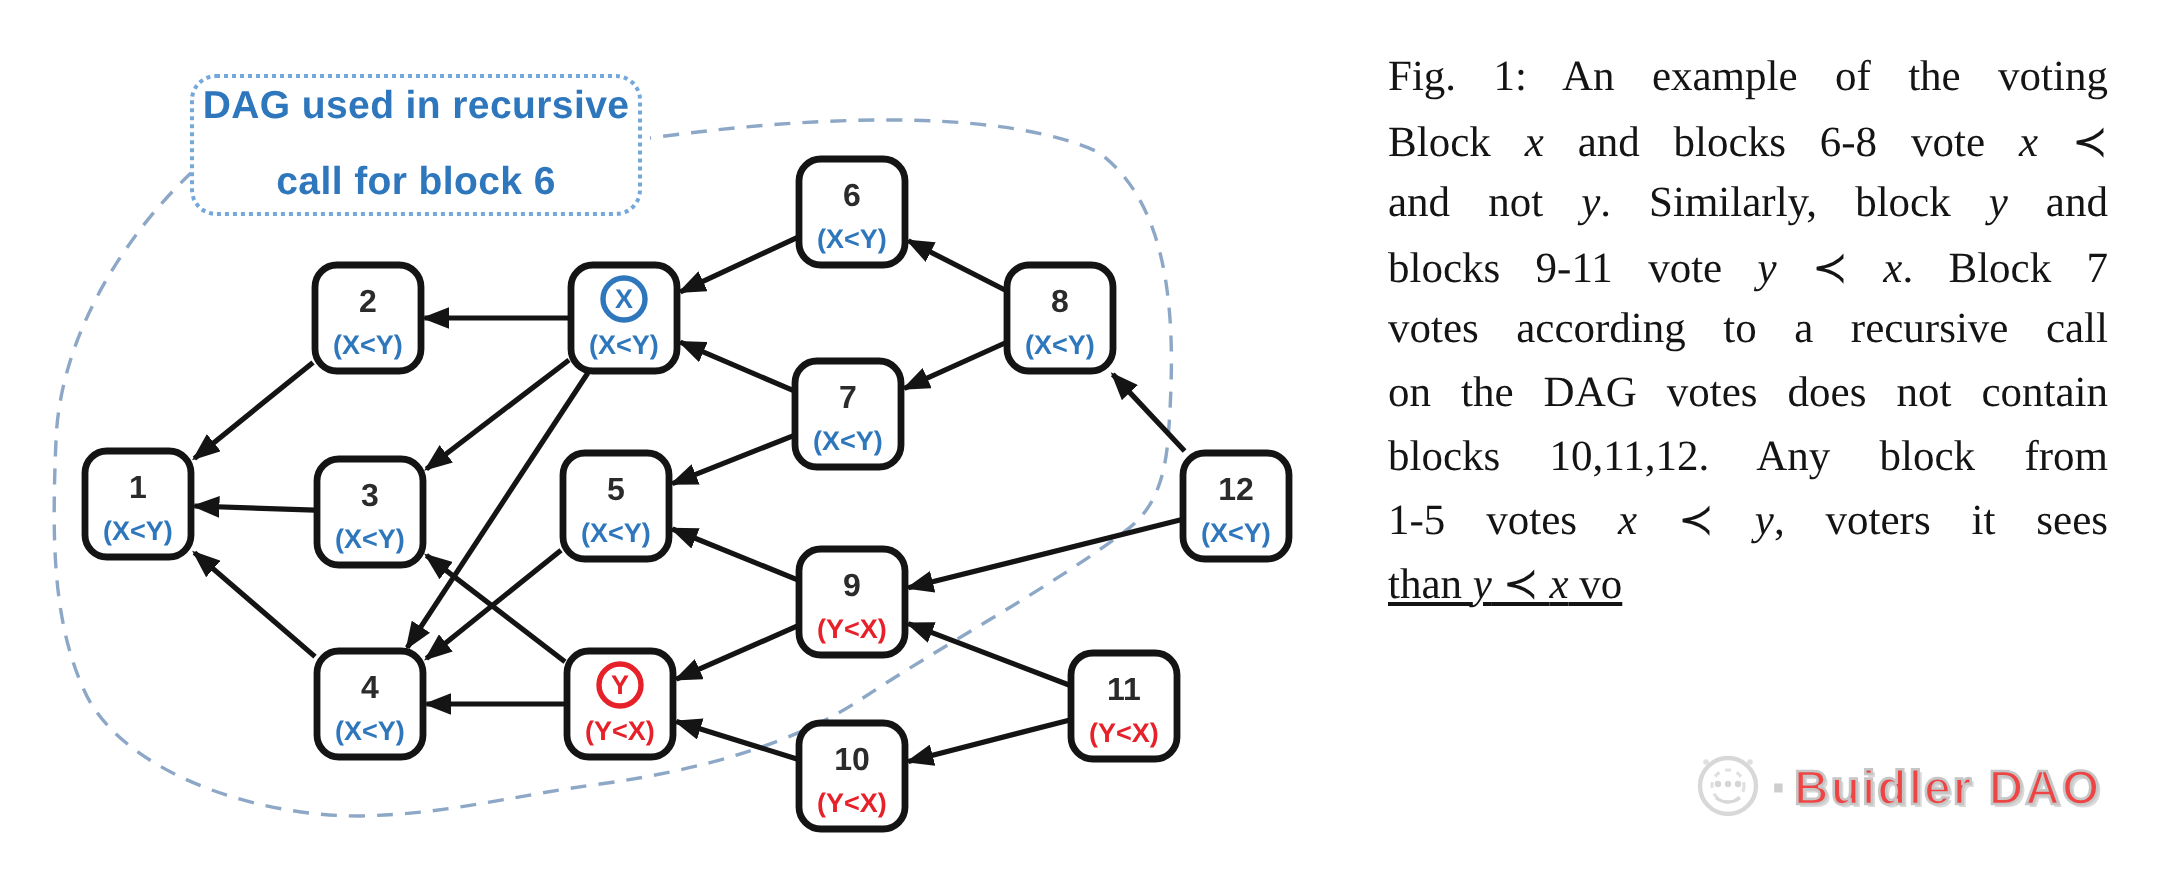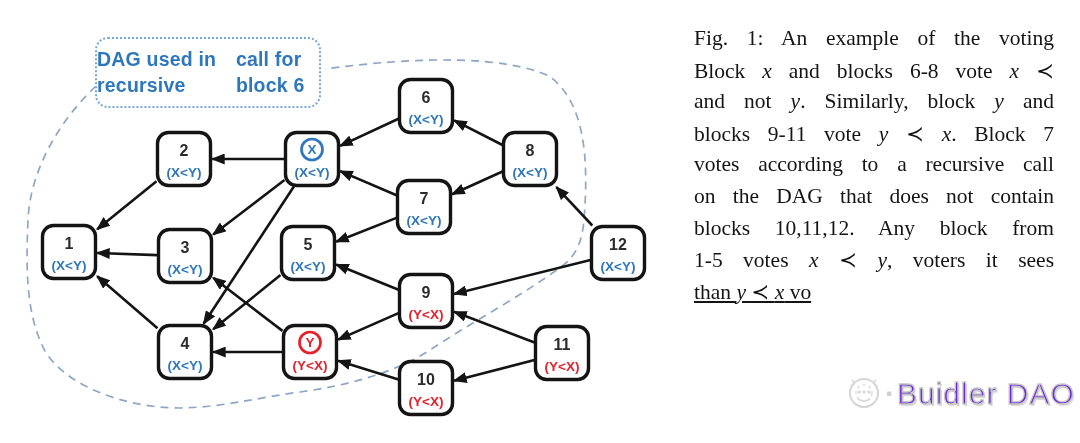--- a/index.html
+++ b/index.html
@@ -1,30 +1,30 @@
 <!DOCTYPE html>
 <html><head>
 <meta charset="utf-8">
 <style>
   html,body{margin:0;padding:0;background:#fff;}
   .page{position:relative;width:1080px;height:443px;background:#ffffff;overflow:hidden;
         font-family:"Liberation Sans",sans-serif;}
   .diagram-svg{position:absolute;left:0;top:0;}
   .callout{position:absolute;left:95px;top:37px;width:226px;height:71px;box-sizing:border-box;
            border:2px dotted #74a7dc;border-radius:13px;background:#ffffff;
-           display:flex;flex-direction:row;align-items:center;justify-content:center;
+           display:flex;flex-direction:column;align-items:center;justify-content:center;
            color:#2e77bd;font-size:19.5px;font-weight:600;line-height:1.3;letter-spacing:0.2px;gap:12px;}
   .caption{position:absolute;left:694px;top:26px;width:360px;
            font-family:"Liberation Serif",serif;font-size:21.5px;color:#141414;}
   .cap-line{height:31.6px;text-align:justify;text-align-last:justify;white-space:normal;}
   .cap-line.last{text-align-last:left;text-decoration:underline;}
   .cap-line .m{font-style:italic;font-family:"Liberation Serif",serif;}
   .watermark{position:absolute;left:844px;top:372px;display:flex;align-items:center;z-index:5;}
   .wm-sep{color:#c9c9c9;font-size:30px;font-weight:700;margin:0 2px 0 1px;opacity:.9;}
-  .wm-text{font-size:30px;font-weight:400;letter-spacing:1px;color:#6d28d9;
+  .wm-text{font-size:24px;font-weight:700;letter-spacing:1px;color:#ef4444;
            -webkit-text-stroke:1.3px #c6c6c6;text-shadow:1.5px 1.5px 0 #d9d9d9;}
   .wm-logo{opacity:.75;}
 </style>
 </head>
 <body>
 
 <div class="page">
 
   <svg id="dag-svg" class="diagram-svg" width="660" height="443" viewBox="0 0 660 443">
       <defs>
@@ -132,21 +132,21 @@
     <span>DAG used in recursive</span>
     <span>call for block 6</span>
   </div>
 
   <div class="caption" id="caption">
       <div class="cap-line"><span>Fig. 1: An example of the voting</span></div>
       <div class="cap-line"><span>Block </span><i class="m">x</i><span> and blocks 6-8 vote </span><i class="m">x</i><span> ≺</span></div>
       <div class="cap-line"><span>and not </span><i class="m">y</i><span>. Similarly, block </span><i class="m">y</i><span> and</span></div>
       <div class="cap-line"><span>blocks 9-11 vote </span><i class="m">y</i><span> ≺ </span><i class="m">x</i><span>. Block 7</span></div>
       <div class="cap-line"><span>votes according to a recursive call</span></div>
-      <div class="cap-line"><span>on the DAG that does not contain</span></div>
+      <div class="cap-line"><span>on the DAG votes does not contain</span></div>
       <div class="cap-line"><span>blocks 10,11,12. Any block from</span></div>
       <div class="cap-line"><span>1-5 votes </span><i class="m">x</i><span> ≺ </span><i class="m">y</i><span>, voters it sees</span></div>
       <div class="cap-line last"><span>than </span><i class="m">y</i><span> ≺ </span><i class="m">x</i><span> vo</span></div>
     </div>
 
   <div class="watermark">
     <span class="wm-logo">
       <svg width="40" height="40" viewBox="0 0 40 40">
         <circle cx="20" cy="21" r="14" fill="rgba(255,255,255,0.7)" stroke="#cccccc" stroke-width="2.2"></circle>
         <circle cx="20" cy="21" r="8" fill="none" stroke="#d6d6d6" stroke-width="1.6" stroke-dasharray="3 3"></circle>

